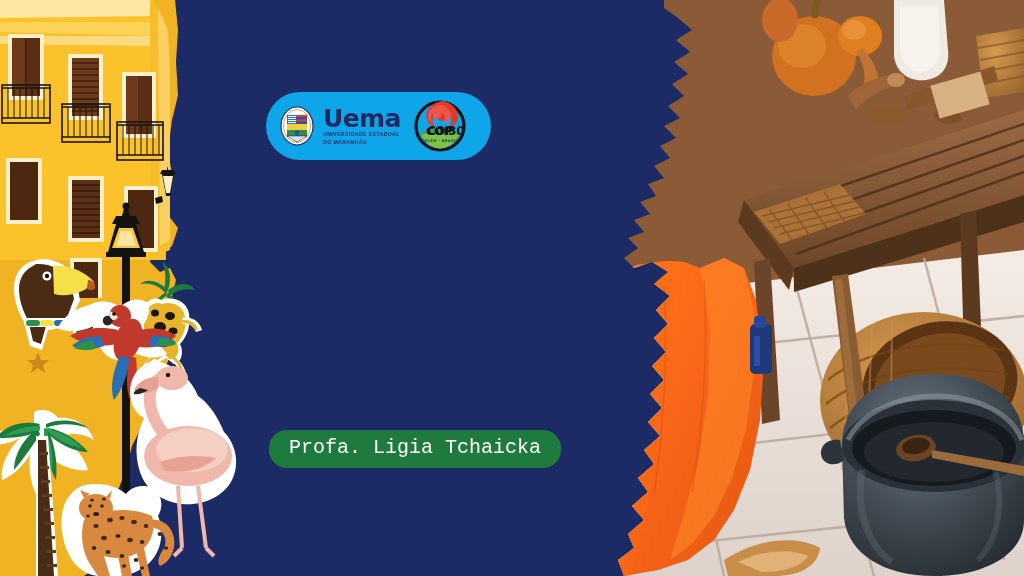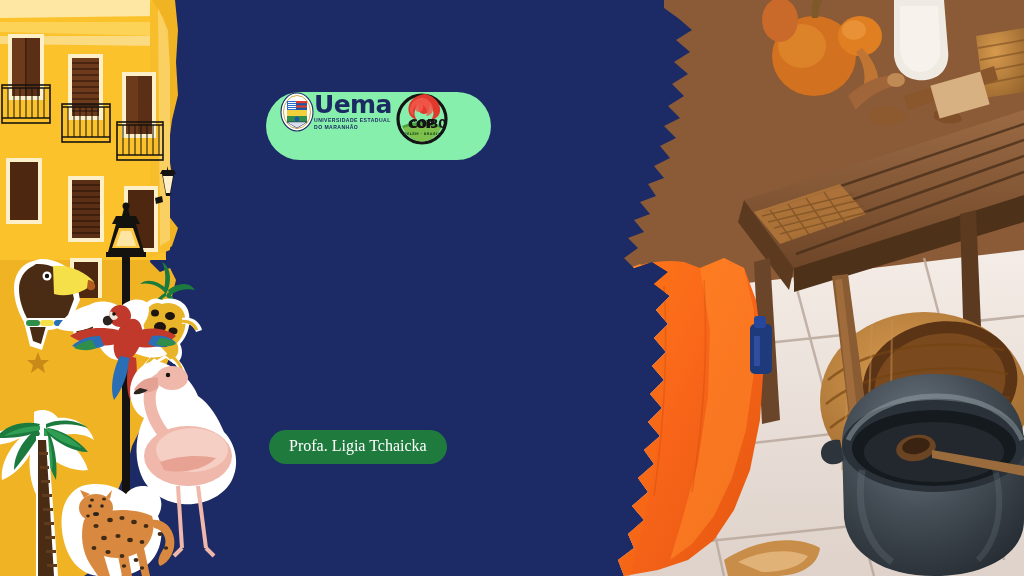--- a/index.html
+++ b/index.html
@@ -36,25 +36,26 @@
     position:absolute;
     left:265px; top:0;
     width:420px; height:576px;
   }
 
   
   #logo-pill {
     position:absolute;
     left:1px; top:92px;
     width:225px; height:68px;
-    background:#86efac;
+    background:#0ea5e9;
     border-radius:34px;
     display:flex;
-    align-items:flex-start;
+    align-items:center;
     padding:0 14px;
+    gap:9px;
   }
   #uema-crest { width:34px; height:40px; flex:0 0 auto; }
   #uema-word { display:flex; flex-direction:column; justify-content:center; flex:0 0 auto; }
   #uema-name {
     font-family:"DejaVu Sans", sans-serif;
     font-size:25px;
     font-weight:bold;
     color:#1b2a63;
     letter-spacing:-0.6px;
     line-height:1;
@@ -96,22 +97,22 @@
   
   #speaker-badge {
     position:absolute;
     left:4px; top:430px;
     background:#1f7a3d;
     border-radius:18px;
     padding:7px 20px 9px 20px;
     display:inline-block;
   }
   #speaker-name {
-    font-family:Liberation Serif, serif;
-    font-size:16px;
+    font-family:Liberation Mono, monospace;
+    font-size:20px;
     color:#ffffff;
     line-height:1.1;
     white-space:nowrap;
   }
 </style>
 </head>
 <body>
 
 <div id="slide">
 

